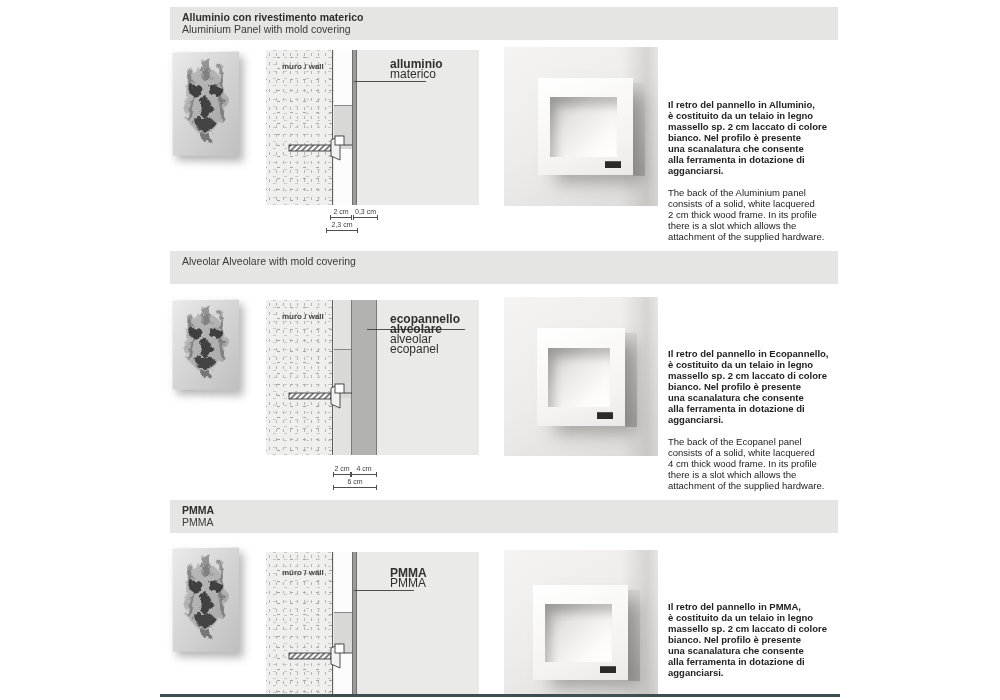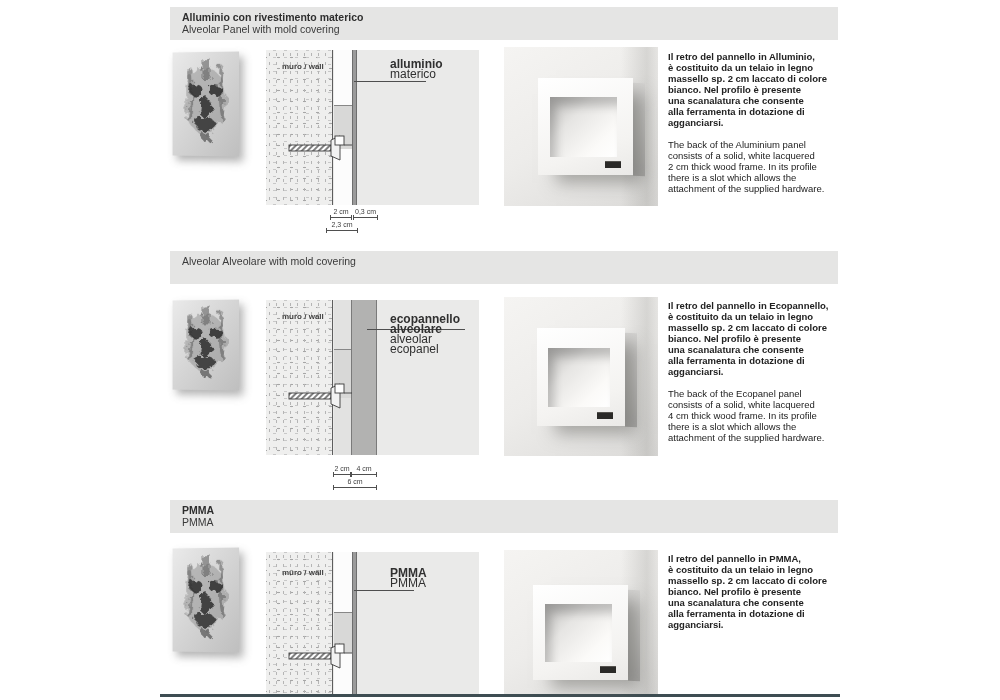--- a/index.html
+++ b/index.html
@@ -57,21 +57,21 @@
          background:linear-gradient(180deg,#d3d2d0,#a8a7a5);transform:skewY(3deg);}
   .pface{position:absolute;inset:0;background:linear-gradient(160deg,#ffffff,#f4f3f1 70%,#eae9e7);
          box-shadow:14px 12px 16px -4px rgba(100,100,96,.5);}
   .popen{position:absolute;left:13%;top:20%;width:70%;height:61%;
          background:linear-gradient(135deg,#bdbcba 0%,#e6e5e3 35%,#fbfaf8 75%,#ffffff 100%);
          box-shadow:inset 6px 9px 10px rgba(0,0,0,.2);}
   .plaque{position:absolute;right:12px;bottom:7px;width:16px;height:6px;background:#2b2a28;
           border-top:1px solid #55534f;}
 
   
-  .desc{position:absolute;width:176px;font-size:9.5px;line-height:11px;color:#222;}
+  .desc{position:absolute;width:176px;font-size:9.5px;line-height:11px;color:#222;margin-top:48px;}
   .desc-it{font-weight:bold;white-space:pre-line;}
   .desc-en{margin-top:11px;white-space:pre-line;}
 
   .bottom-rule{position:absolute;left:160px;top:694px;width:680px;height:3px;background:#3e4d52;}
 </style>
 </head>
 <body>
 
 <svg width="0" height="0" style="position:absolute" aria-hidden="true">
   <defs>
@@ -90,21 +90,21 @@
       <line x1="1" y1="0" x2="1" y2="6" stroke="#4a4a4a" stroke-width="1.4"></line>
     </pattern>
   </defs>
 </svg>
 
 <div id="page">
 
   <div>
     <div class="hbar" style="top:7px">
       <div class="hbar-it">Alluminio con rivestimento materico</div>
-      <div class="hbar-en">Alveolar Panel with mold covering</div>
+      <div class="hbar-en">Aluminium Panel with mold covering</div>
     </div>
 
     <div class="art" style="left:172px;top:52px;height:104px">
       <svg viewBox="0 0 66 100" preserveAspectRatio="none">
         <rect width="66" height="100" fill="url(#agr)"></rect>
         <g filter="url(#grunge)">
           <ellipse cx="33" cy="47" rx="21" ry="32" fill="#8f8f8f" opacity=".5"></ellipse>
           <path d="M18 16 Q21 42 16 66" stroke="#5a5a5a" stroke-width="4" fill="none" opacity=".55"></path>
           <path d="M49 14 Q46 44 51 66" stroke="#5a5a5a" stroke-width="4" fill="none" opacity=".55"></path>
           <rect x="29" y="6" width="8" height="20" fill="#4c4c4c" opacity=".5"></rect>

